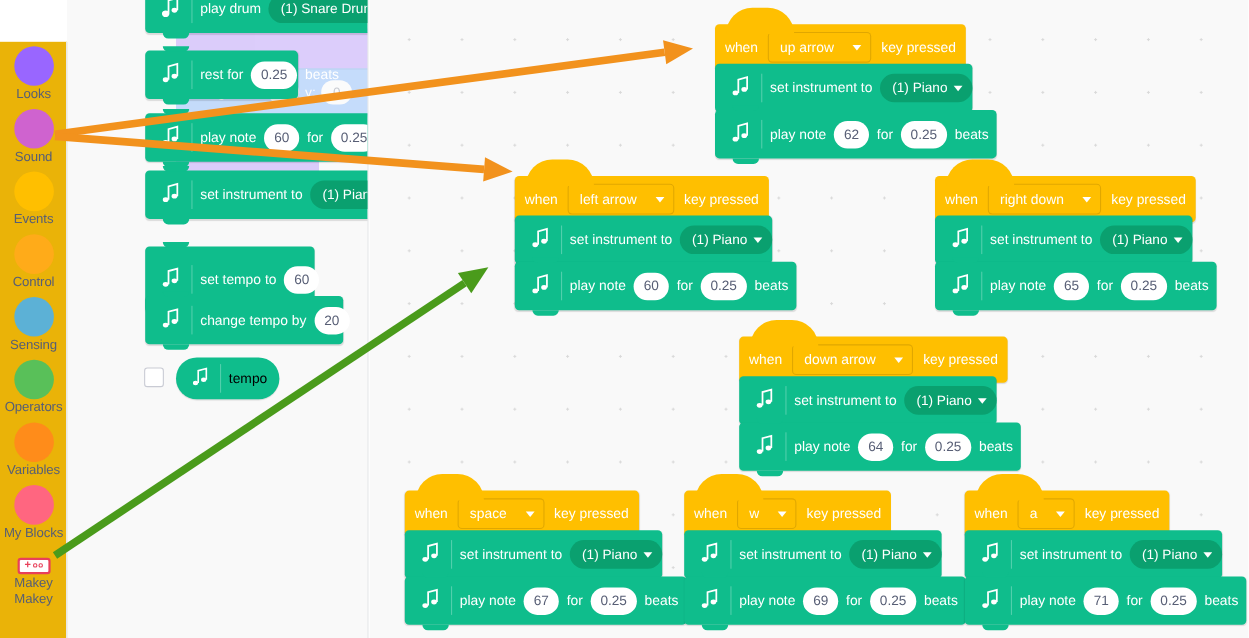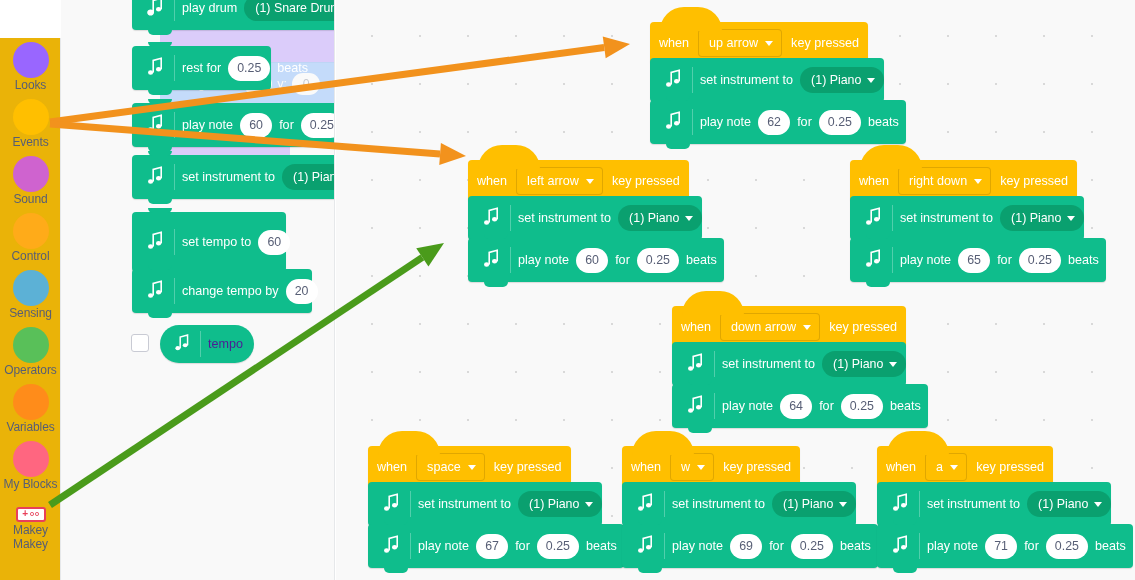--- a/index.html
+++ b/index.html
@@ -104,32 +104,32 @@
   
   .dropdown {
     background: #0aa06f; border-radius: 13px; height: 26px;
     padding: 0 9px 0 11px; display: flex; align-items: center; gap: 6px;
     color: #ffffff; font-size: 12.4px; flex: 0 0 auto;
   }
   
   .dropdown-y {
     background: #ffbf00; border: 1px solid rgba(0,0,0,0.12);
     border-radius: 4px; height: 28px;
-    padding: 0 8px 0 10px; display: flex; align-items: center; gap: 7px;
+    padding: 0 8px 0 10px; display: flex; align-items: center; gap: 17px;
     color: #ffffff; font-size: 12.6px; flex: 0 0 auto;
   }
   .caret {
     width: 0; height: 0; border-left: 4.5px solid transparent;
     border-right: 4.5px solid transparent; border-top: 5px solid #ffffff;
   }
 
   
   .reporter {
     position: absolute; background: #0fbd8c; border-radius: 22px; height: 38px;
-    display: flex; align-items: center; color: #4c1d95; font-size: 12.6px;
+    display: flex; align-items: center; color: #000000; font-size: 12.6px;
     box-shadow: 0 1px 1px rgba(0,0,0,0.12);
   }
   .rep-check {
     position: absolute; width: 18px; height: 18px; background: #fff;
     border: 1px solid #c9cbd4; border-radius: 3px;
   }
 
   
   .ghost { opacity: 0.30; }
   .ghost-motion { background: #4c97ff; }
@@ -143,26 +143,26 @@
 <body>
 
 <div id="app">
 
   <div id="sidebar">
       <div class="cat">
         <span class="cat-dot" style="background:#9966FF"></span>
         <span class="cat-label">Looks</span>
       </div>
       <div class="cat">
+        <span class="cat-dot" style="background:#CF63CF"></span>
+        <span class="cat-label">Sound</span>
+      </div>
+      <div class="cat">
         <span class="cat-dot" style="background:#FFBF00"></span>
         <span class="cat-label">Events</span>
-      </div>
-      <div class="cat">
-        <span class="cat-dot" style="background:#CF63CF"></span>
-        <span class="cat-label">Sound</span>
       </div>
       <div class="cat">
         <span class="cat-dot" style="background:#FFAB19"></span>
         <span class="cat-label">Control</span>
       </div>
       <div class="cat">
         <span class="cat-dot" style="background:#5CB1D6"></span>
         <span class="cat-label">Sensing</span>
       </div>
       <div class="cat">
@@ -258,21 +258,21 @@
         </svg>
       </span>
       <span class="divline"></span>
       <span class="blk-txt">set instrument to</span>
       <span class="dropdown">
         <span>(1) Piano</span>
 
       </span>
     </div>
 
-    <div class="block music notch-top notch-bot" style="left:71px; top:212px; width:154px; height:60px;">
+    <div class="block music notch-top notch-bot" style="left:71px; top:224px; width:154px; height:60px;">
       <span class="blk-icon">
         <svg width="26" height="26" viewBox="0 0 26 26">
           <path d="M13.2 17.5V5.4l8-2.2v11.1" fill="none" stroke="#fff" stroke-width="1.6"></path>
           <ellipse cx="18.6" cy="14.3" rx="2.6" ry="2.2" fill="#fff"></ellipse>
           <ellipse cx="10.6" cy="17.5" rx="2.6" ry="2.2" fill="#fff"></ellipse>
         </svg>
       </span>
       <span class="divline"></span>
       <span class="blk-txt">set tempo to</span>
       <span class="numfield">60</span>

